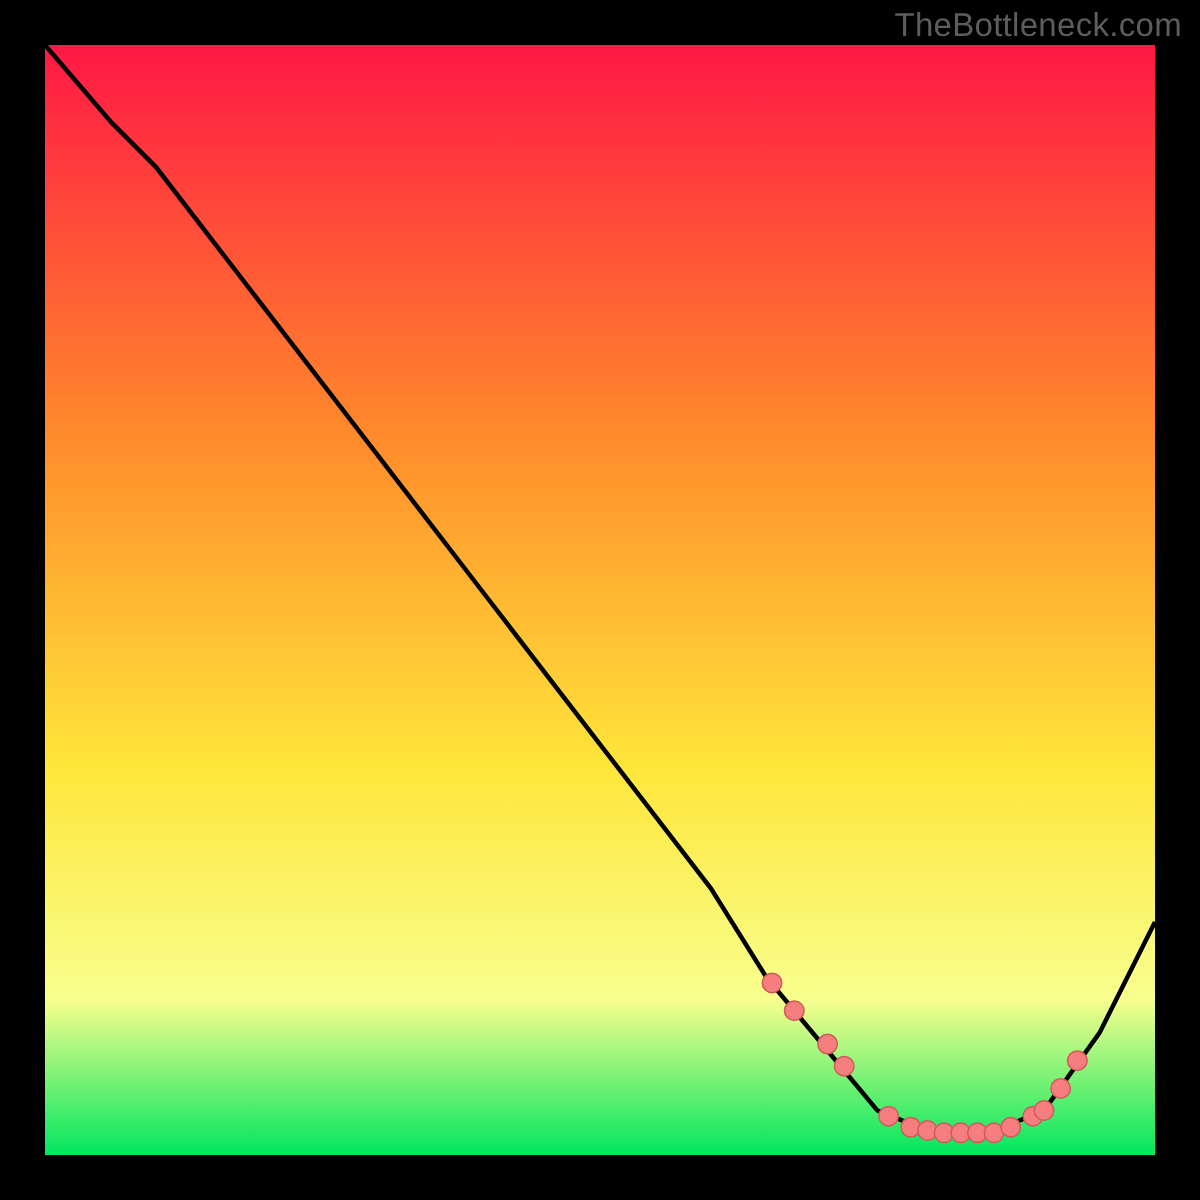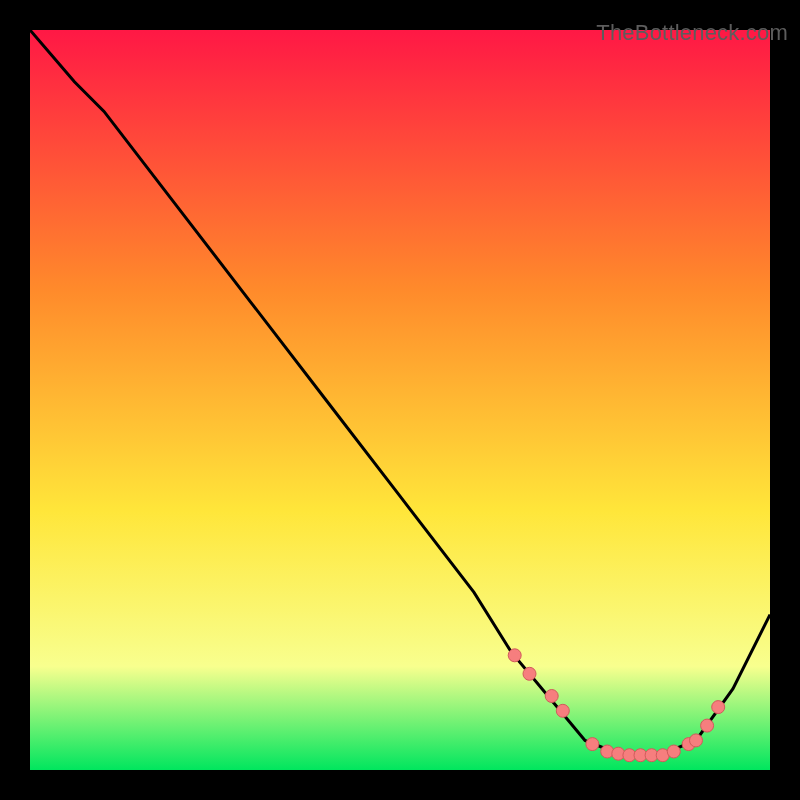--- a/index.html
+++ b/index.html
@@ -5,21 +5,21 @@
   * { margin: 0; padding: 0; box-sizing: border-box; }
   html, body { width: 800px; height: 800px; background: #000; overflow: hidden; }
   .frame {
     position: relative;
     width: 800px;
     height: 800px;
     background: #000;
   }
   .watermark {
     position: absolute;
-    top: 20px;
+    top: 4px;
     right: 12px;
     font-family: Arial, Helvetica, sans-serif;
     font-size: 22px;
     font-weight: 500;
     color: #5d5d5d;
     letter-spacing: 0.2px;
     z-index: 5;
   }
   .plot {
     position: absolute;

